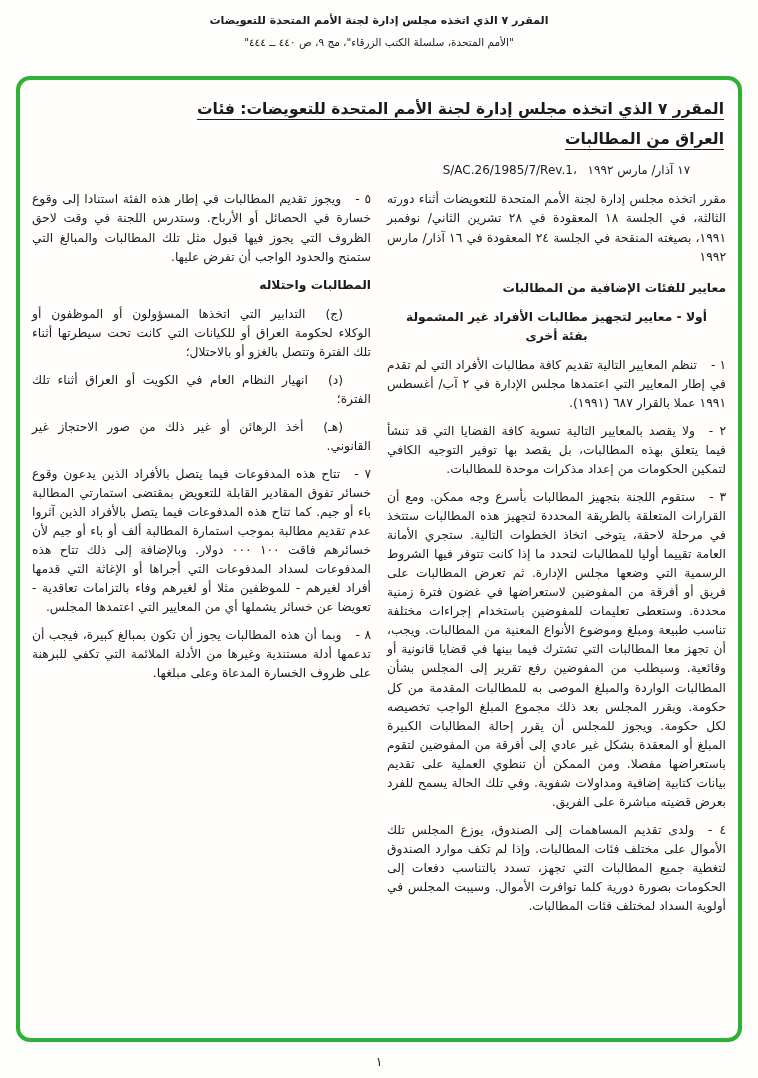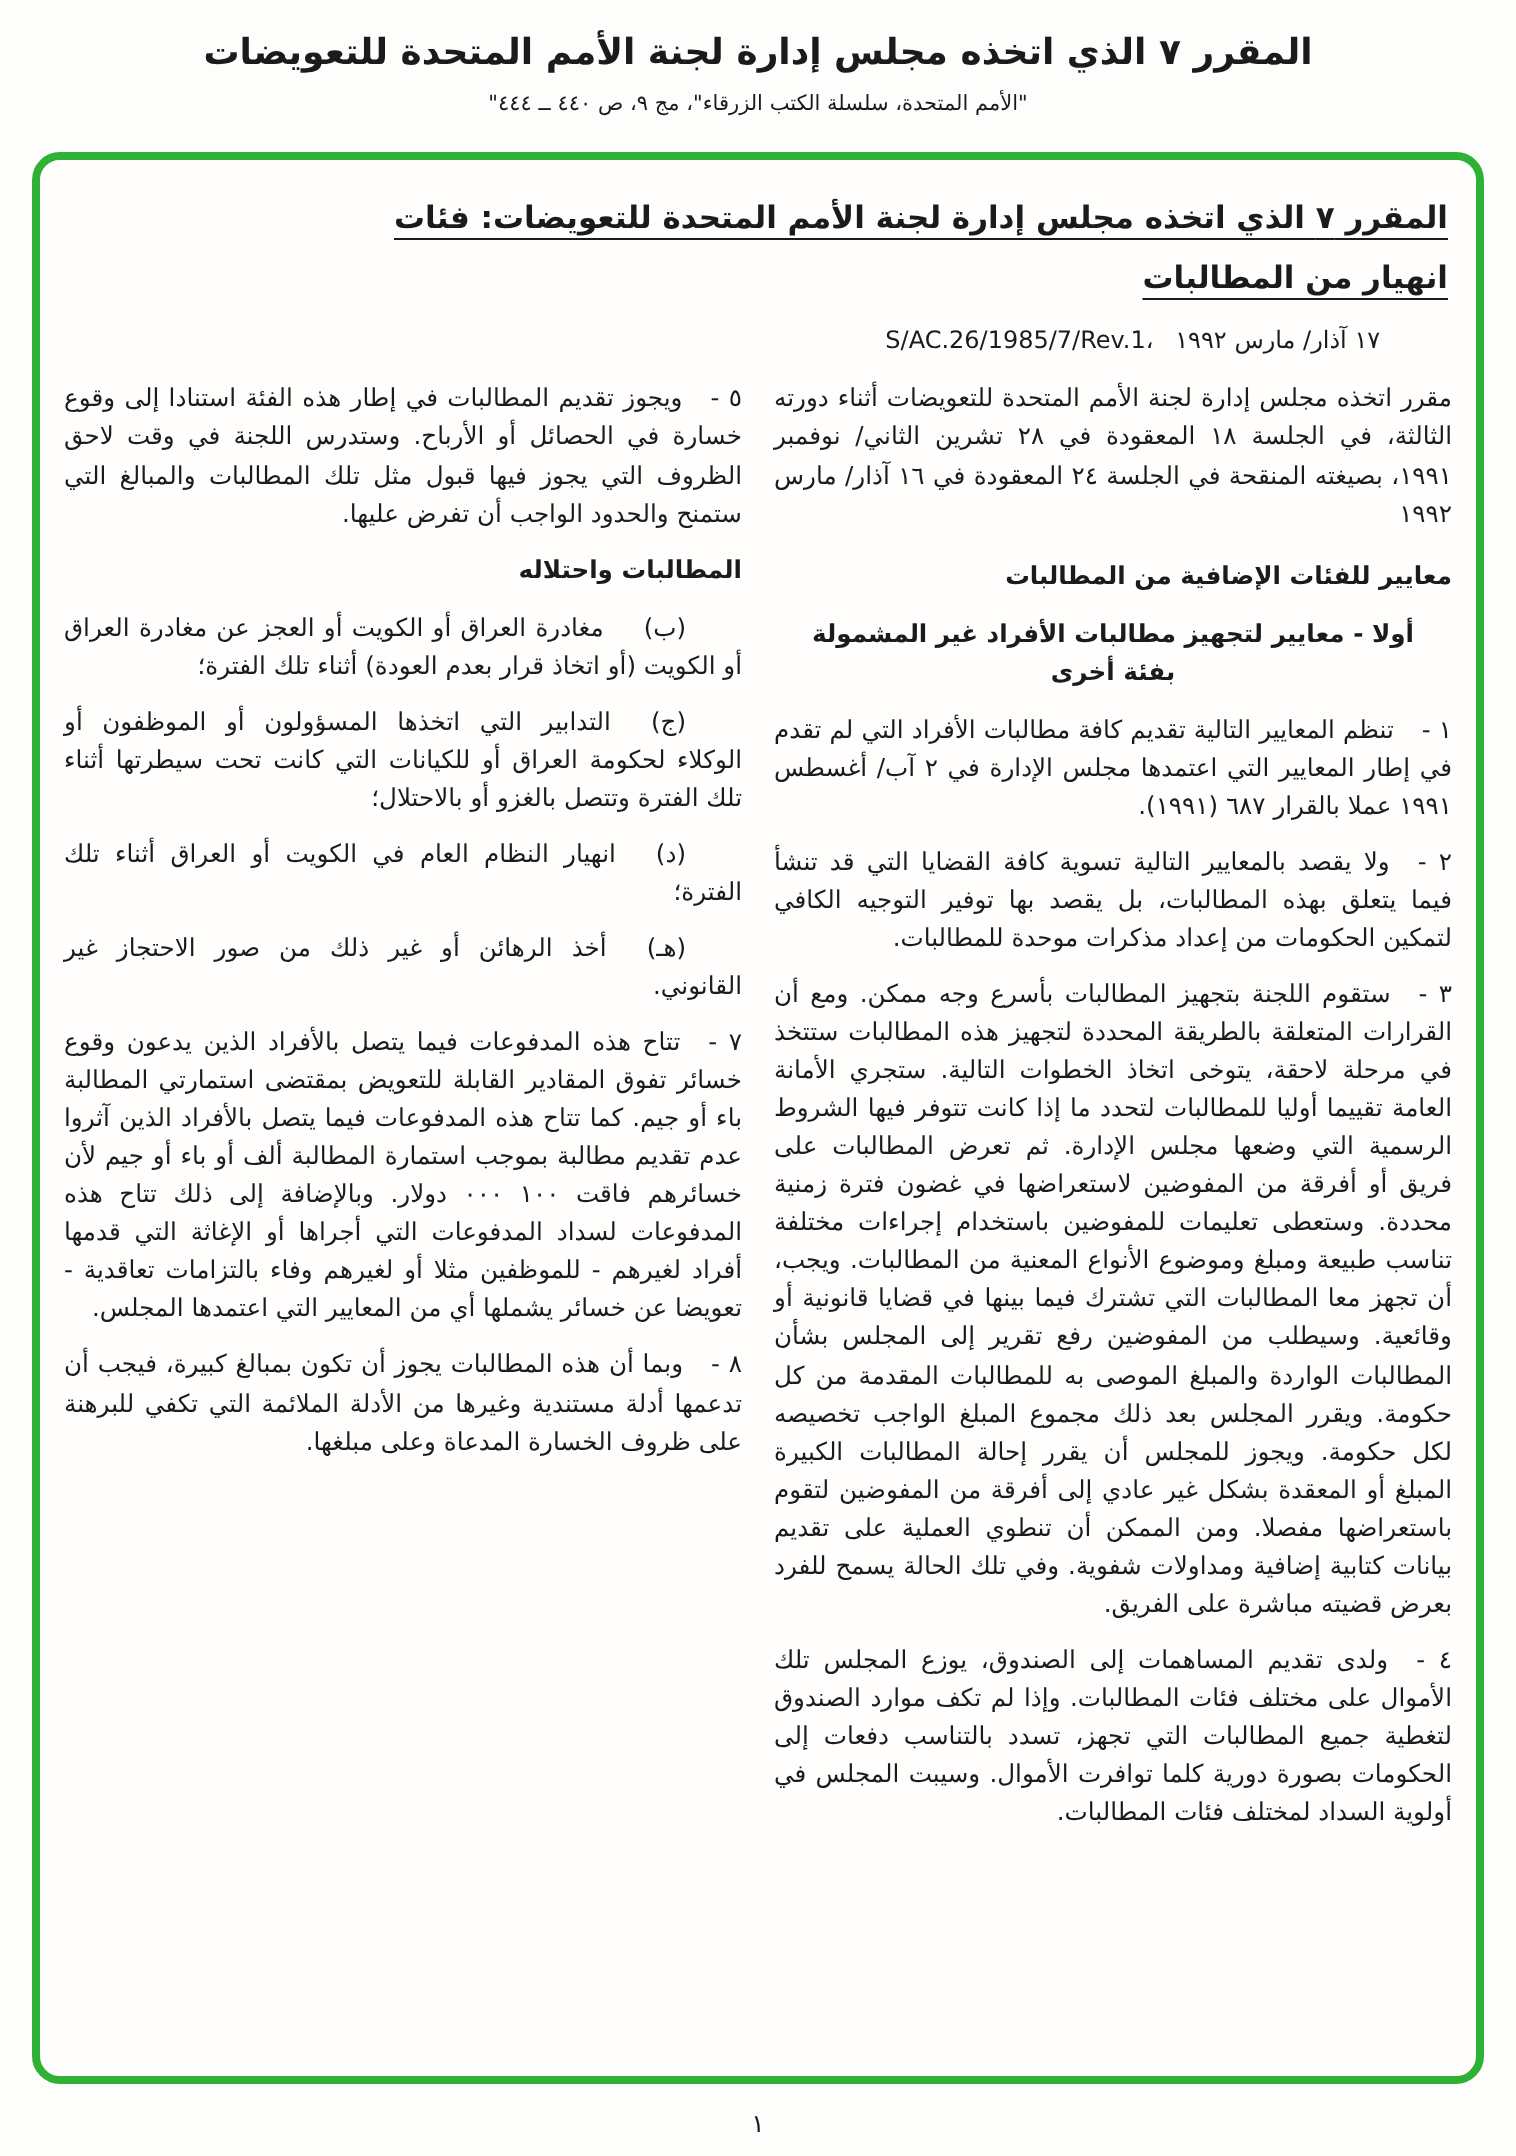--- a/index.html
+++ b/index.html
@@ -3,21 +3,21 @@
 <meta charset="utf-8">
 <style>
   :root{ --frame-green:#2eb135; --ink:#1b1b1b; }
   html,body{ margin:0; padding:0; }
   body{
     width:758px; height:1078px; position:relative; overflow:hidden;
     background:#fdfdfc; color:var(--ink);
     font-family:"DejaVu Sans", sans-serif;
   }
   .page-header{ padding-top:13px; text-align:center; }
-  .ph-title{ font-size:18px; font-weight:bold; line-height:1.5; }
+  .ph-title{ font-size:11px; font-weight:bold; line-height:1.5; }
   .ph-source{ font-size:10.5px; margin-top:6px; }
 
   .frame{
     position:absolute; top:76px; left:16px; right:16px; bottom:36px;
     border:4px solid var(--frame-green,#2eb135); border-radius:14px;
     padding:14px 12px 8px 12px; box-sizing:border-box; overflow:hidden;
     background:#fffefd;
   }
   .doc-title{ margin:0 2px; font-size:15.5px; font-weight:bold; line-height:1.95; }
   .doc-title .tline{
@@ -49,21 +49,21 @@
 <body>
 
 <header class="page-header">
   <div class="ph-title">المقرر ٧ الذي اتخذه مجلس إدارة لجنة الأمم المتحدة للتعويضات</div>
   <div class="ph-source">"الأمم المتحدة، سلسلة الكتب الزرقاء"، مج ٩، ص ٤٤٠ ــ ٤٤٤"</div>
 </header>
 
 <section class="frame">
   <h1 class="doc-title">
     <span class="tline">المقرر ٧ الذي اتخذه مجلس إدارة لجنة الأمم المتحدة للتعويضات:  فئات</span>
-    <span class="tline">انهيار من المطالبات</span>
+    <span class="tline">العراق من المطالبات</span>
   </h1>
 
   <div class="ref-line">
     <span class="sym" dir="ltr">S/AC.26/1985/7/Rev.1،</span>
     <span class="date" dir="rtl">١٧ آذار/ مارس ١٩٩٢</span>
   </div>
 
   <div class="cols">
 
     <div class="col">
@@ -76,21 +76,20 @@
       <p><span class="pnum">٣ -</span><span>ستقوم اللجنة بتجهيز المطالبات بأسرع وجه ممكن. ومع أن القرارات المتعلقة بالطريقة المحددة لتجهيز هذه المطالبات ستتخذ في مرحلة لاحقة، يتوخى اتخاذ الخطوات التالية. ستجري الأمانة العامة تقييما أوليا للمطالبات لتحدد ما إذا كانت تتوفر فيها الشروط الرسمية التي وضعها مجلس الإدارة. ثم تعرض المطالبات على فريق أو أفرقة من المفوضين لاستعراضها في غضون فترة زمنية محددة. وستعطى تعليمات للمفوضين باستخدام إجراءات مختلفة تناسب طبيعة ومبلغ وموضوع الأنواع المعنية من المطالبات. ويجب، أن تجهز معا المطالبات التي تشترك فيما بينها في قضايا قانونية أو وقائعية. وسيطلب من المفوضين رفع تقرير إلى المجلس بشأن المطالبات الواردة والمبلغ الموصى به للمطالبات المقدمة من كل حكومة. ويقرر المجلس بعد ذلك مجموع المبلغ الواجب تخصيصه لكل حكومة. ويجوز للمجلس أن يقرر إحالة المطالبات الكبيرة المبلغ أو المعقدة بشكل غير عادي إلى أفرقة من المفوضين لتقوم باستعراضها مفصلا. ومن الممكن أن تنطوي العملية على تقديم بيانات كتابية إضافية ومداولات شفوية. وفي تلك الحالة يسمح للفرد بعرض قضيته مباشرة على الفريق.</span></p>
       <p><span class="pnum">٤ -</span><span>ولدى تقديم المساهمات إلى الصندوق، يوزع المجلس تلك الأموال على مختلف فئات المطالبات. وإذا لم تكف موارد الصندوق لتغطية جميع المطالبات التي تجهز، تسدد بالتناسب دفعات إلى الحكومات بصورة دورية كلما توافرت الأموال. وسيبت المجلس في أولوية السداد لمختلف فئات المطالبات.</span></p>
     </div>
 
     <div class="col">
       <p><span class="pnum">٥ -</span><span>ويجوز تقديم المطالبات في إطار هذه الفئة استنادا إلى وقوع خسارة في الحصائل أو الأرباح. وستدرس اللجنة في وقت لاحق الظروف التي يجوز فيها قبول مثل تلك المطالبات والمبالغ التي ستمنح والحدود الواجب أن تفرض عليها.</span></p>
 
       <p class="h-right">المطالبات واحتلاله</p>
 
 
-      <p class="subitem"><span class="ilabel">(ب)</span><span>مغادرة العراق أو الكويت أو العجز عن مغادرة العراق أو الكويت (أو اتخاذ قرار بعدم العودة) أثناء تلك الفترة؛</span></p>
       <p class="subitem"><span class="ilabel">(ج)</span><span>التدابير التي اتخذها المسؤولون أو الموظفون أو الوكلاء لحكومة العراق أو للكيانات التي كانت تحت سيطرتها أثناء تلك الفترة وتتصل بالغزو أو بالاحتلال؛</span></p>
       <p class="subitem"><span class="ilabel">(د)</span><span>انهيار النظام العام في الكويت أو العراق أثناء تلك الفترة؛</span></p>
       <p class="subitem"><span class="ilabel">(هـ)</span><span>أخذ الرهائن أو غير ذلك من صور الاحتجاز غير القانوني.</span></p>
 
       <p><span class="pnum">٧ -</span><span>تتاح هذه المدفوعات فيما يتصل بالأفراد الذين يدعون وقوع خسائر تفوق المقادير القابلة للتعويض بمقتضى استمارتي المطالبة باء أو جيم. كما تتاح هذه المدفوعات فيما يتصل بالأفراد الذين آثروا عدم تقديم مطالبة بموجب استمارة المطالبة ألف أو باء أو جيم لأن خسائرهم فاقت ١٠٠ ٠٠٠ دولار. وبالإضافة إلى ذلك تتاح هذه المدفوعات لسداد المدفوعات التي أجراها أو الإغاثة التي قدمها أفراد لغيرهم - للموظفين مثلا أو لغيرهم وفاء بالتزامات تعاقدية - تعويضا عن خسائر يشملها أي من المعايير التي اعتمدها المجلس.</span></p>
       <p><span class="pnum">٨ -</span><span>وبما أن هذه المطالبات يجوز أن تكون بمبالغ كبيرة، فيجب أن تدعمها أدلة مستندية وغيرها من الأدلة الملائمة التي تكفي للبرهنة على ظروف الخسارة المدعاة وعلى مبلغها.</span></p>
     </div>
 
   </div>
 </section>

